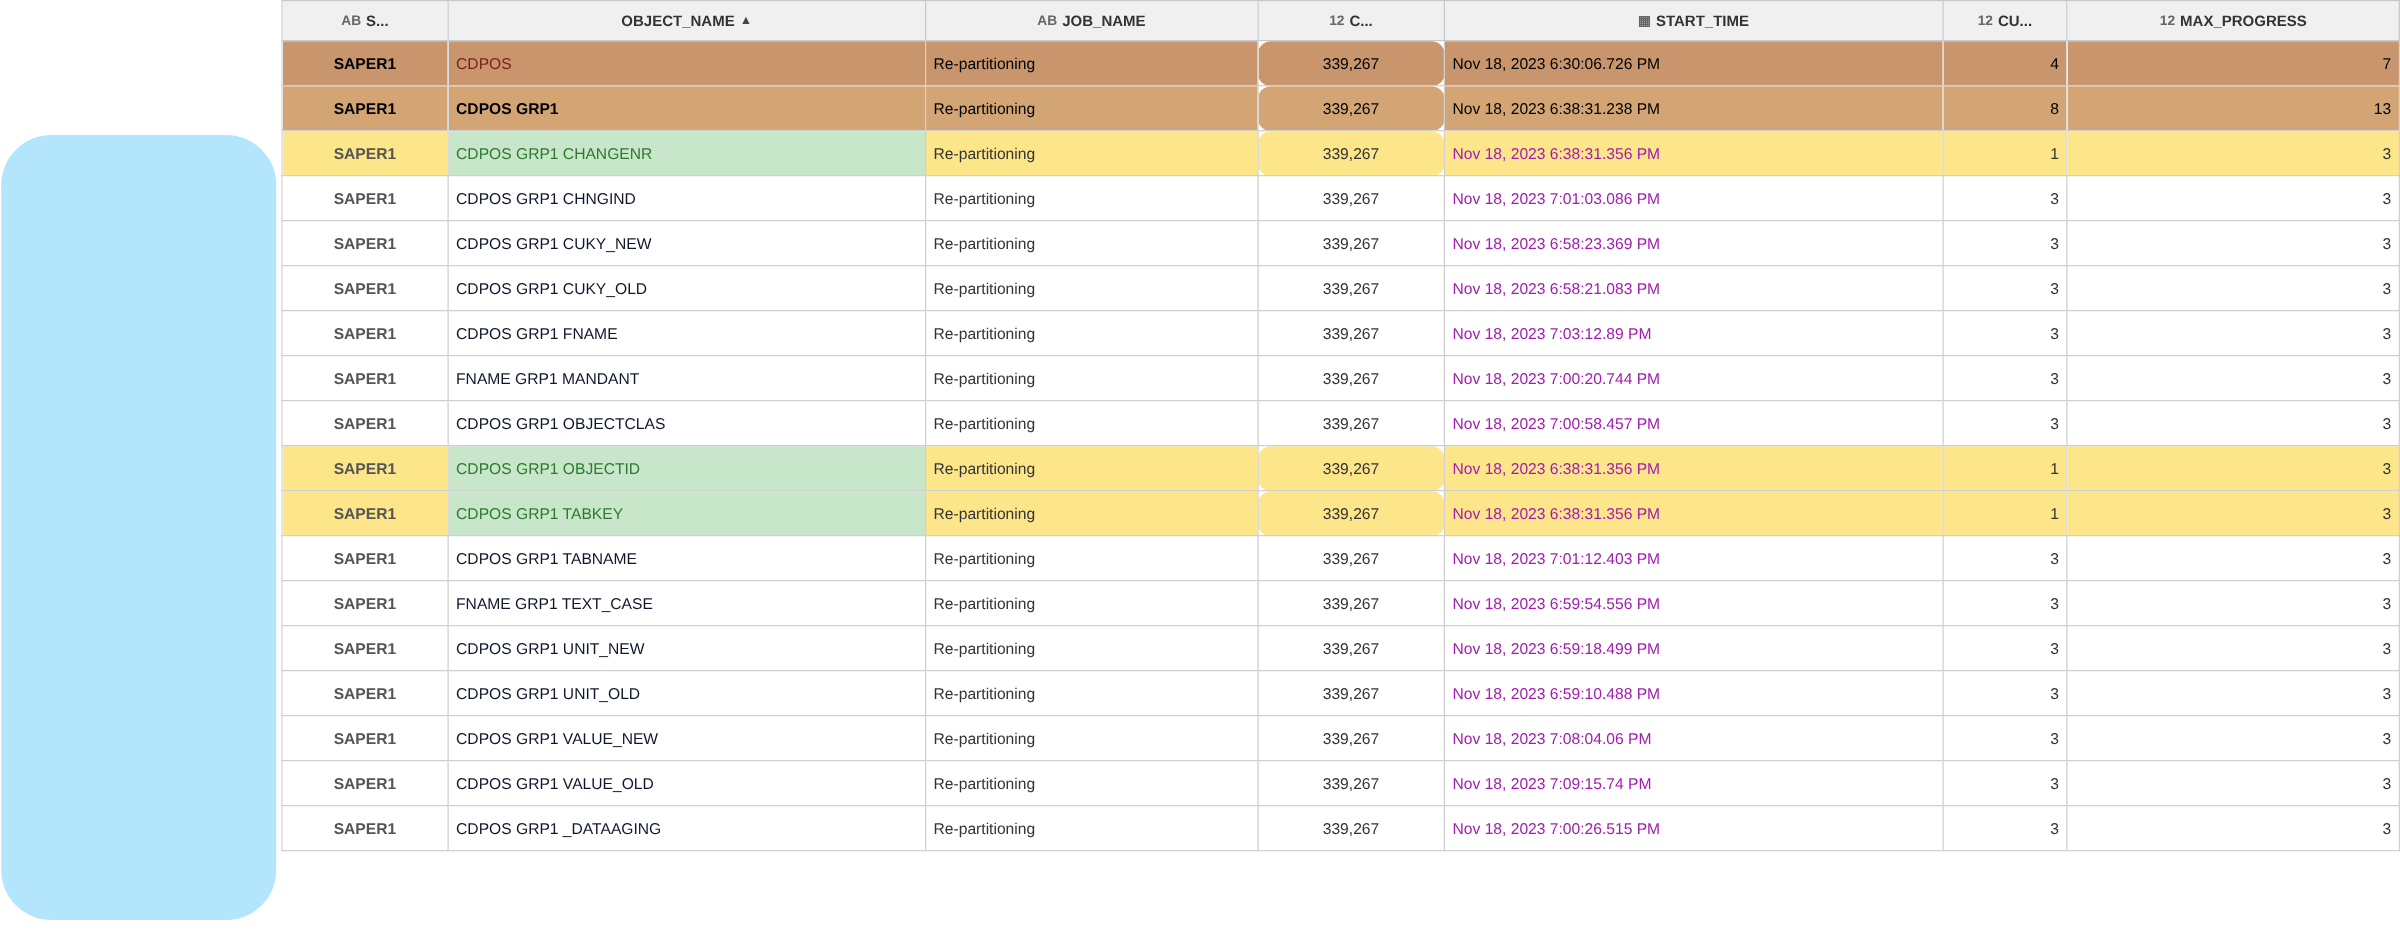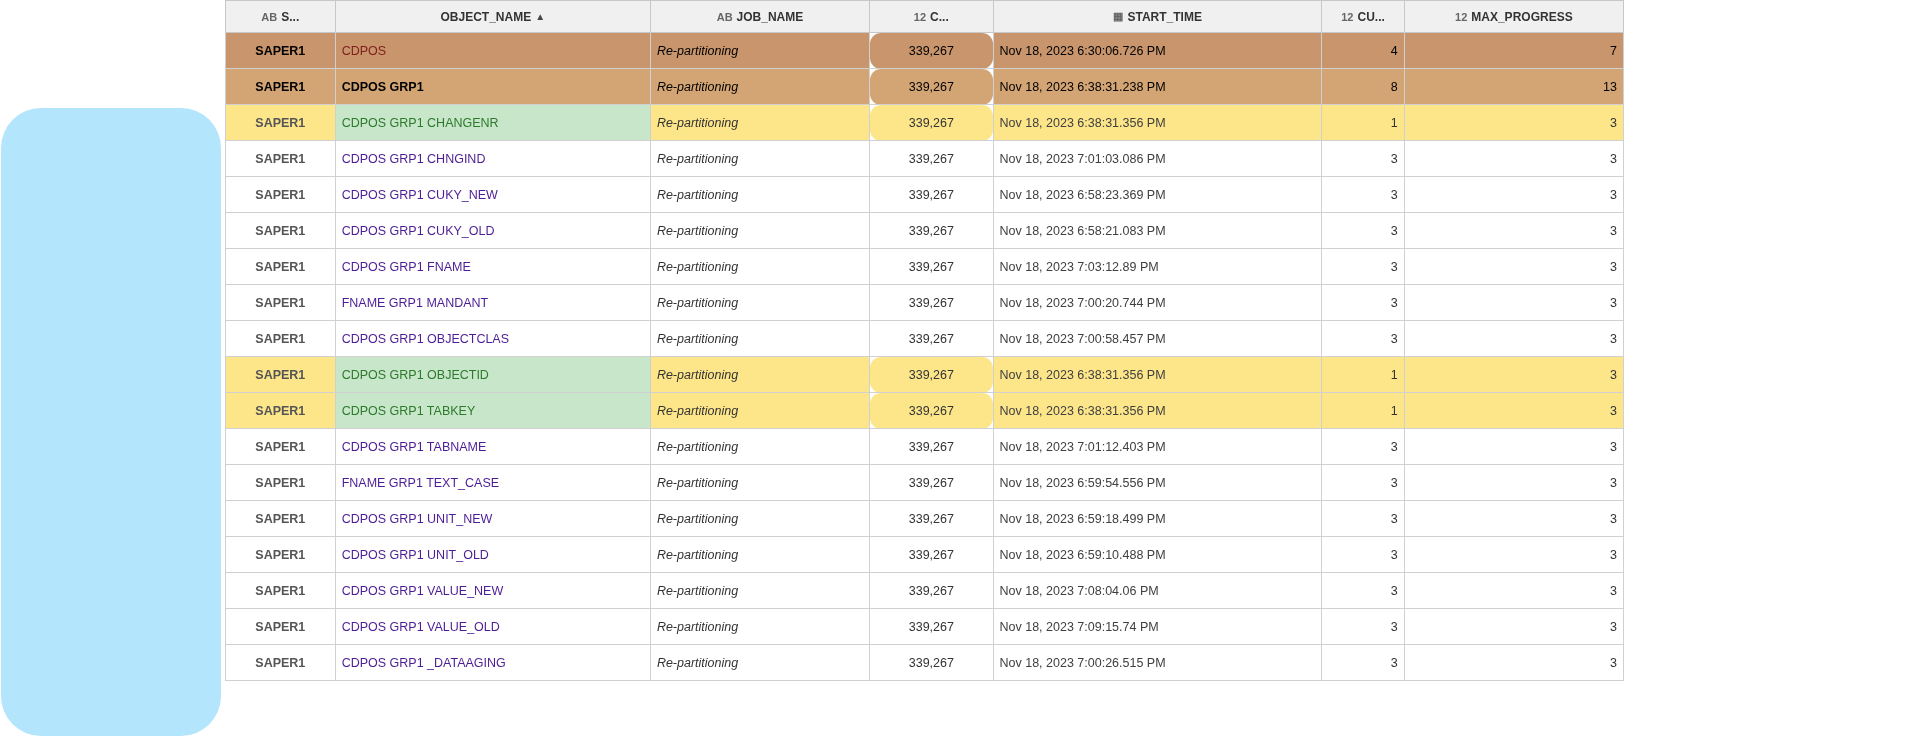--- a/index.html
+++ b/index.html
@@ -7,21 +7,21 @@
       font-family: 'Segoe UI', Arial, sans-serif;
       font-size: 13px;
       background: #fff;
       overflow: hidden;
       width: 1920px;
       height: 748px;
     }
 
     .page-wrapper {
       display: flex;
-      width: 1624px;
+      width: 1920px;
       height: 748px;
       position: relative;
     }
 
     
     .annotation-area {
       position: absolute;
       left: 0;
       top: 0;
       width: 310px;
@@ -162,31 +162,30 @@
       font-weight: bold;
     }
 
     .cell-obj {
       color: #1a5f8a;
       font-weight: 500;
     }
 
     .cell-job {
       color: #333;
-      font-style: italic;
     }
 
     .cell-cnt {
       text-align: center;
       color: #333;
       border-radius: 11px;
     }
 
     .cell-start {
-      color: #404040;
+      color: #a21caf;
     }
 
     .cell-cu {
       text-align: right;
       color: #333;
     }
 
     .cell-max {
       text-align: right;
       color: #333;
@@ -214,21 +213,21 @@
       background: #c8e6c9;
       color: #2d7a2d;
       margin-top: 48px;
     }
 
     
     .row-norm td {
       background: #ffffff;
     }
     .row-norm .cell-obj {
-      color: #4c1d95;
+      color: #0f172a;
     }
   </style>
 </head>
 <body>
 
 <div class="page-wrapper">
 
   <div class="annotation-area">
 
     <div class="master-process-label">

